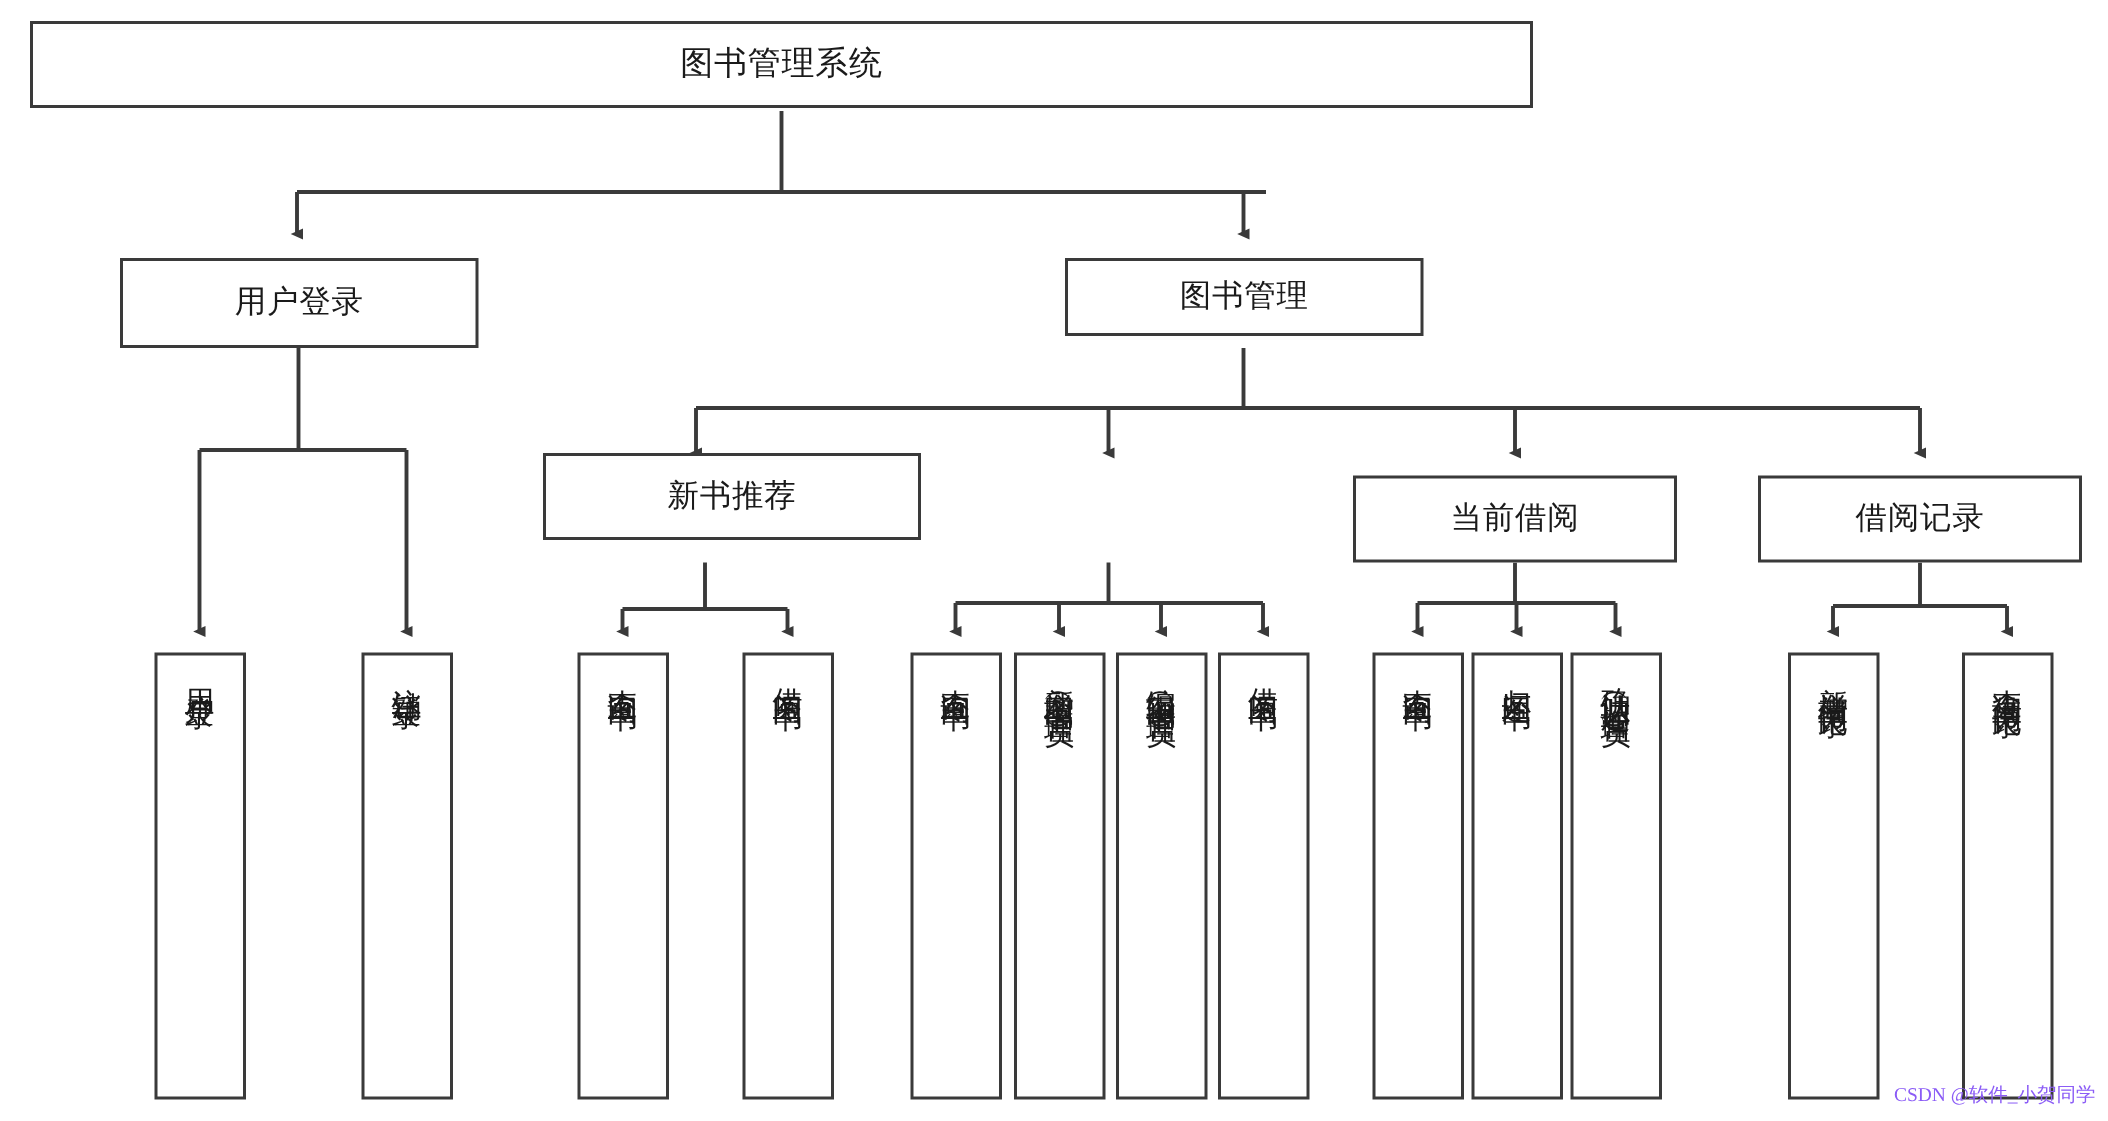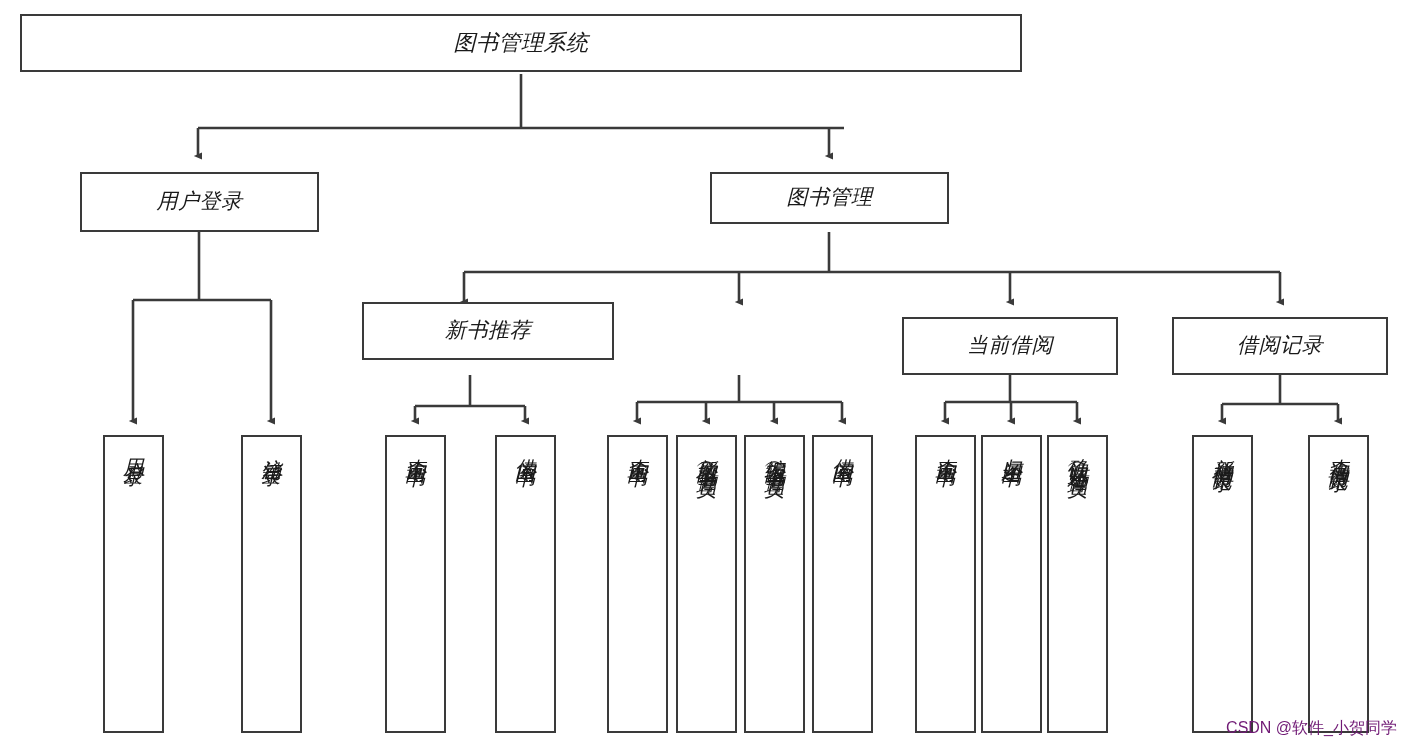--- a/index.html
+++ b/index.html
@@ -25,21 +25,20 @@
     display: flex;
     align-items: center;
     justify-content: center;
     color: #1a1a1a;
   }
   .node-label {
     display: block;
     text-align: center;
     line-height: 1.12;
     letter-spacing: 0.5px;
-    font-style: italic;
   }
   
   .node.h .node-label {
     writing-mode: horizontal-tb;
     font-size: 21px;
   }
   #node-root.h .node-label { font-size: 22px; }
 
   
   .node.v {
@@ -60,24 +59,24 @@
     left: 0;
     top: 0;
     width: 1405px;
     height: 747px;
     pointer-events: none;
   }
   .watermark {
     position: absolute;
     right: 8px;
     bottom: 8px;
-    font-size: 16px;
-    color: #701a75;
+    font-size: 13px;
+    color: #8b5cf6;
     white-space: nowrap;
-    font-family: Liberation Sans, sans-serif;
+    font-family: Liberation Serif, serif;
   }
 </style>
 </head>
 <body>
 
 <div id="canvas">
 
   <svg class="edges" viewBox="0 0 1405 747">
     <defs>
       <marker id="arrow" markerWidth="9" markerHeight="9" refX="4.2" refY="4.4" orient="auto" markerUnits="userSpaceOnUse">

